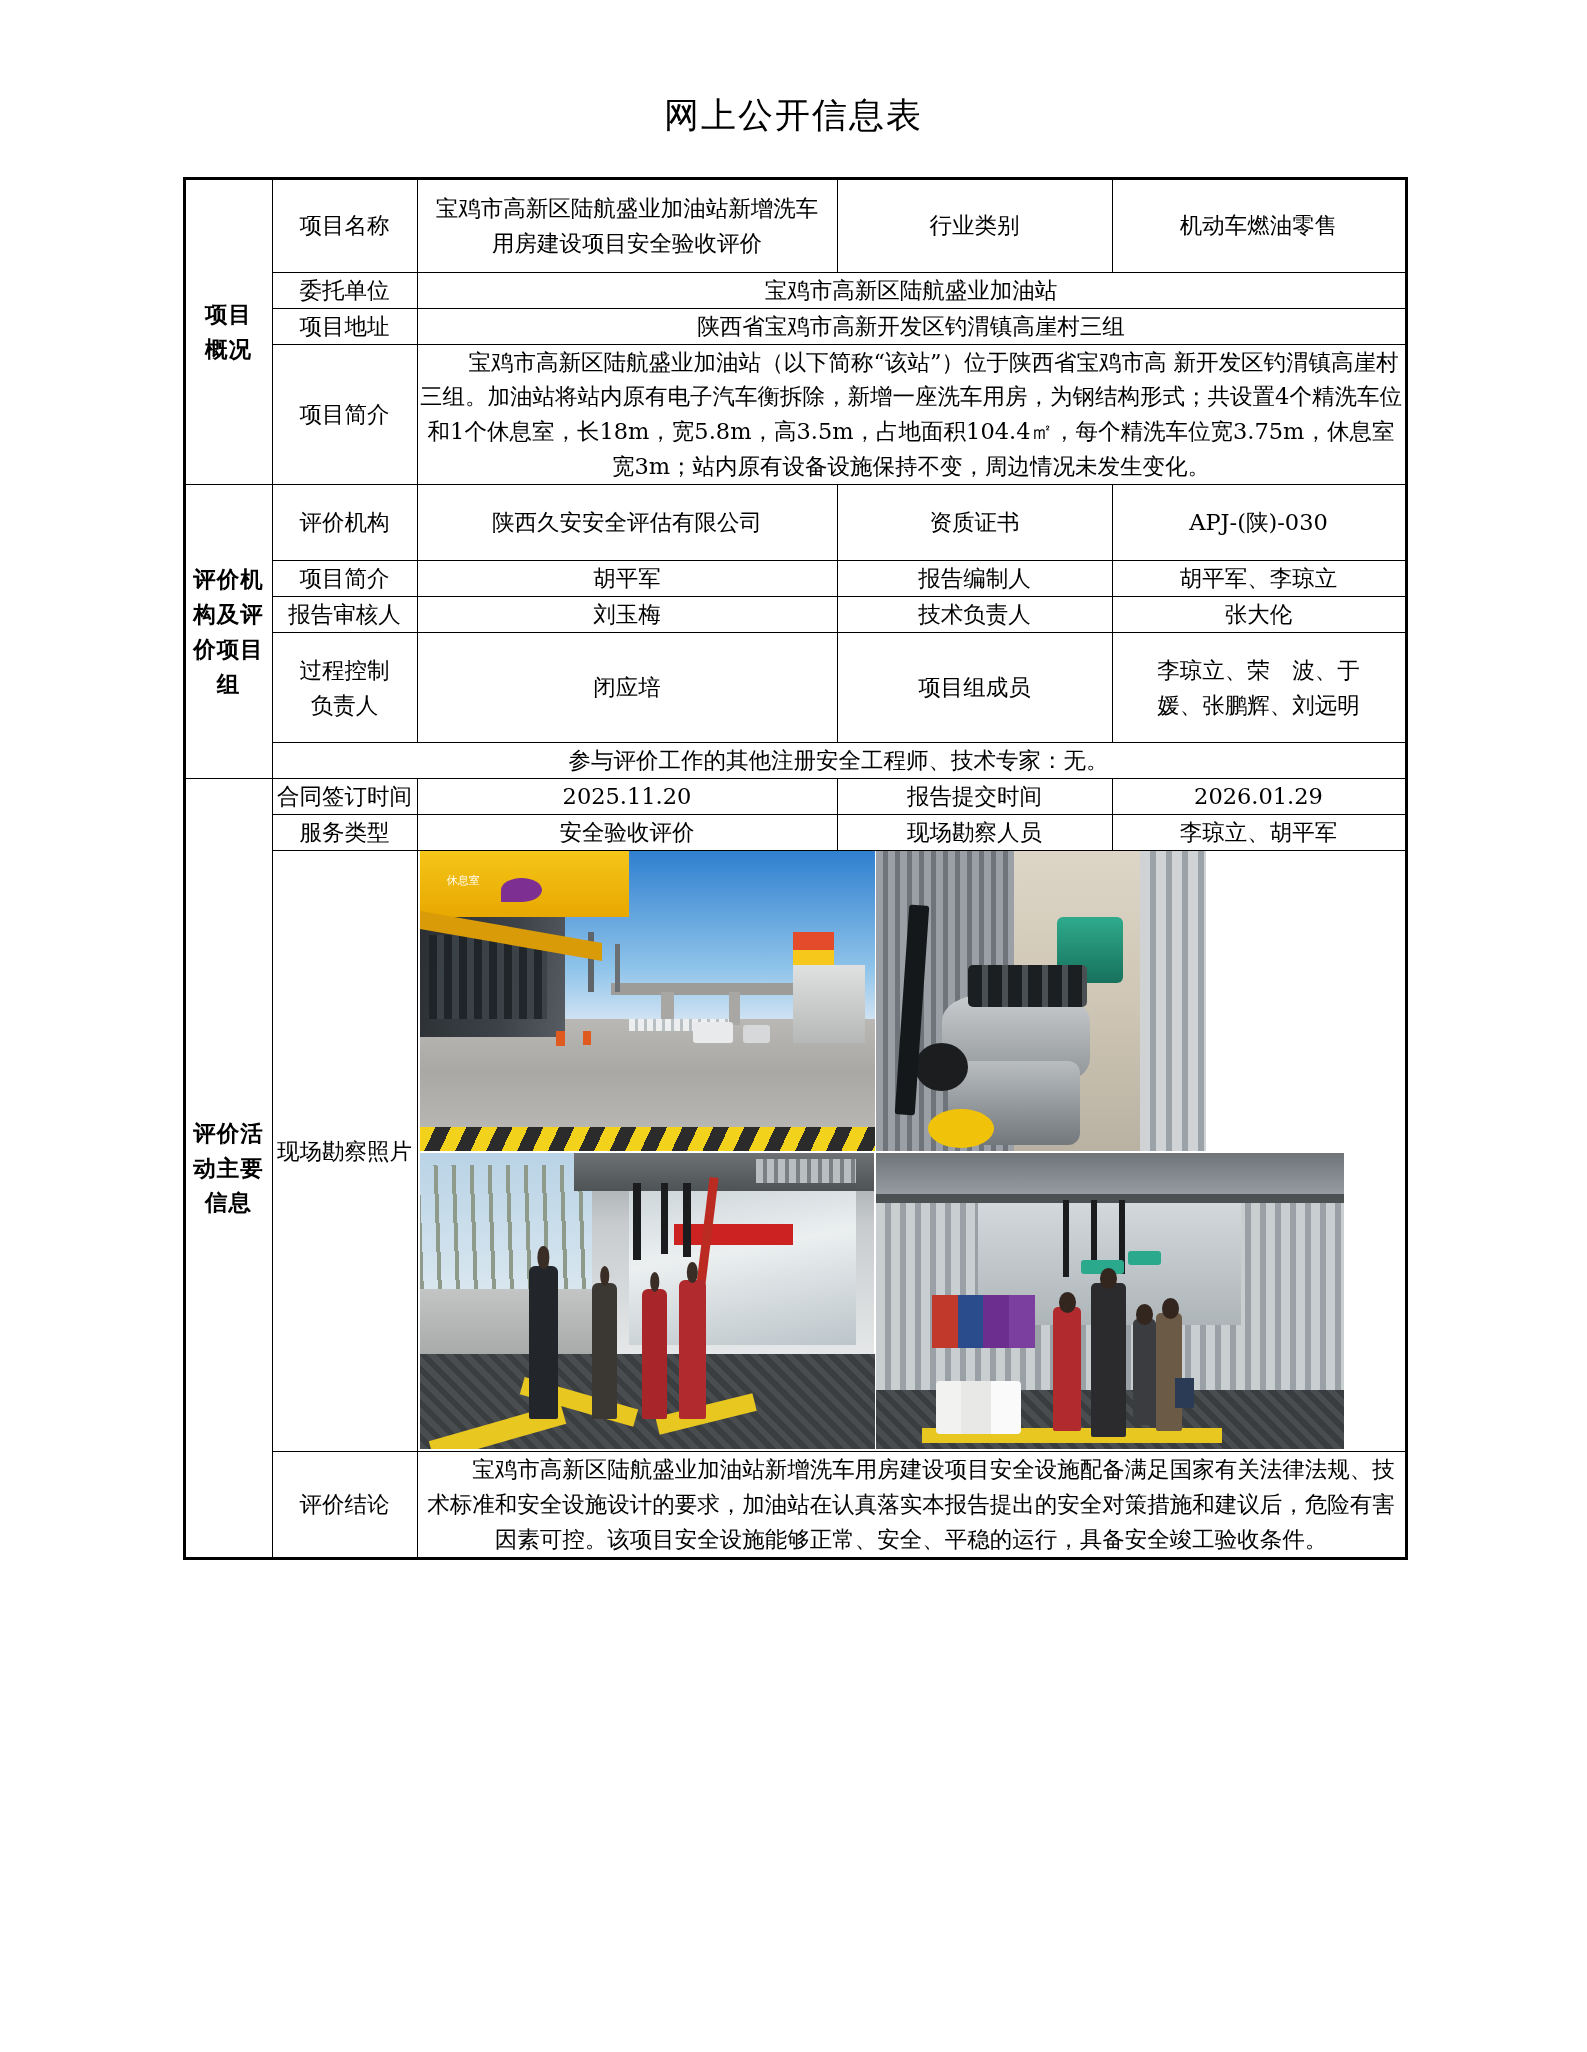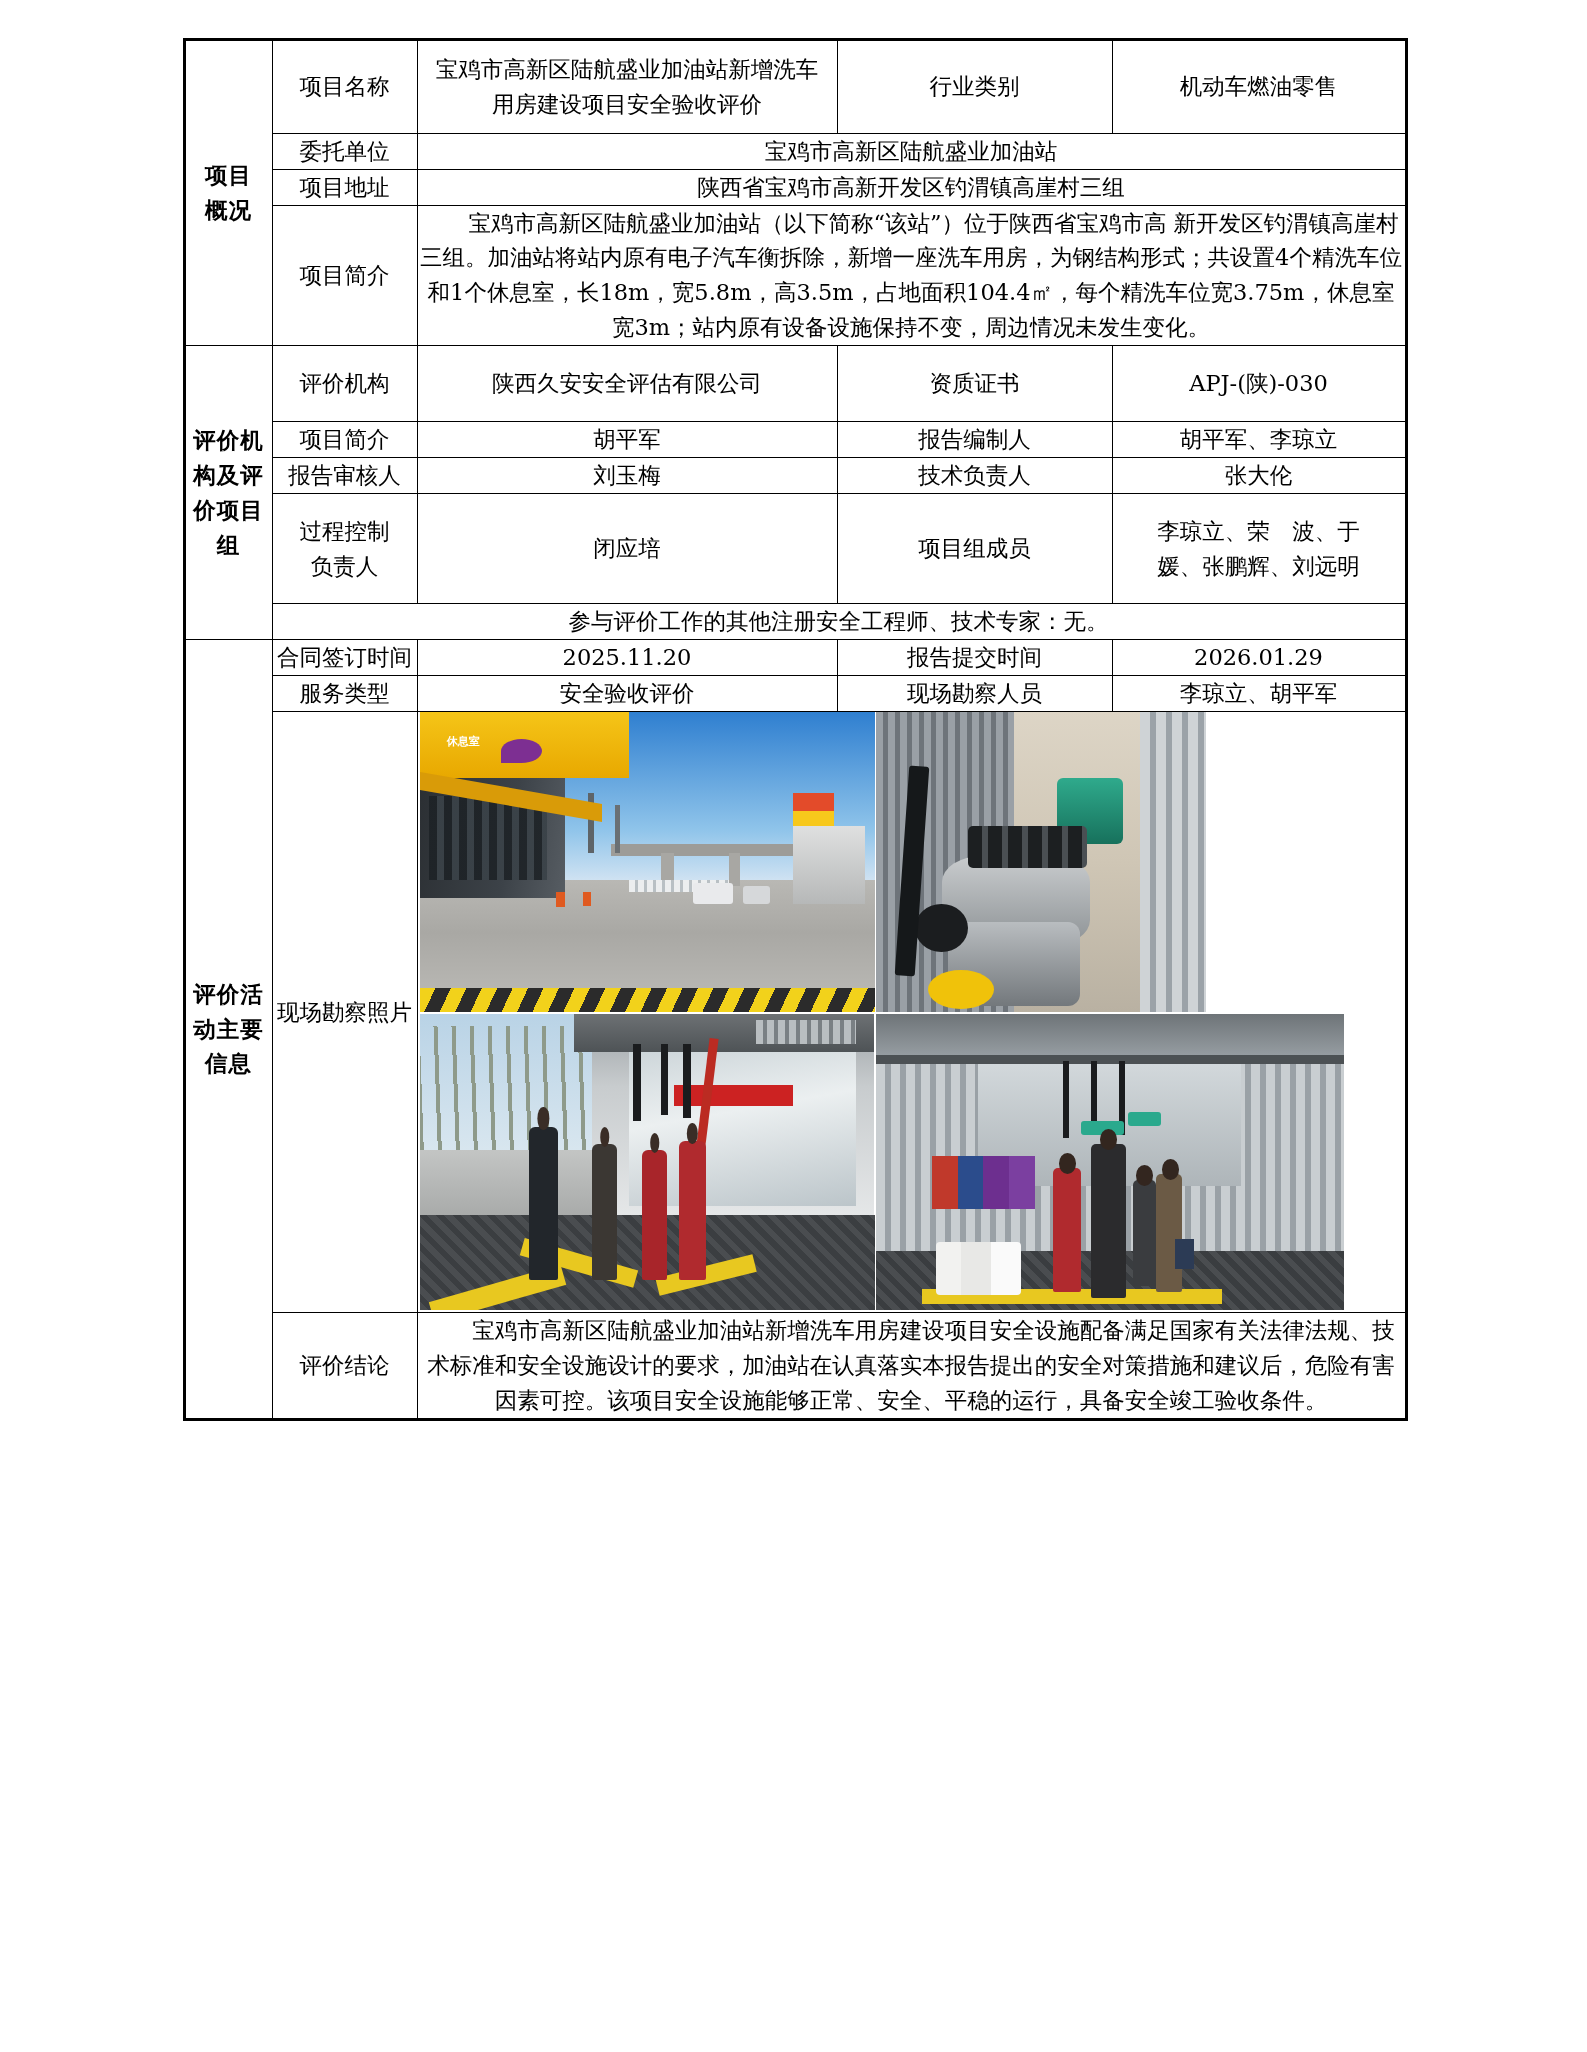--- a/index.html
+++ b/index.html
@@ -107,21 +107,20 @@
 
   .two-line {
     line-height: 1.5;
   }
 
   
   .photos {
     padding: 0;
     height: 600px;
     position: relative;
-    font-weight: bold;
   }
   .collage {
     position: relative;
     width: 100%;
     height: 600px;
     overflow: hidden;
     background: #fff;
   }
   .ph {
     position: absolute;
@@ -318,20 +317,21 @@
   .p4-p4 { position:absolute; left:60%; bottom:6%; width:5.5%; height:40%; background:#6b5a45; border-radius:5px 5px 2px 2px;}
   .p4-bag { position:absolute; left:64%; bottom:14%; width:4%; height:10%; background:#2c3b55; }
   .p4-head { position:absolute; width:3.6%; height:7%; background:#33261f; border-radius:50%; }
 
 </style>
 </head>
 <body>
 
 <div class="page">
 
+  <h1 class="doc-title">网上公开信息表</h1>
 
   <div class="table-wrap">
     <table class="main">
       <colgroup>
         <col class="c1">
           <col class="c2">
           <col class="c3">
           <col class="c4">
           <col class="c5">
           <col class="c6">

